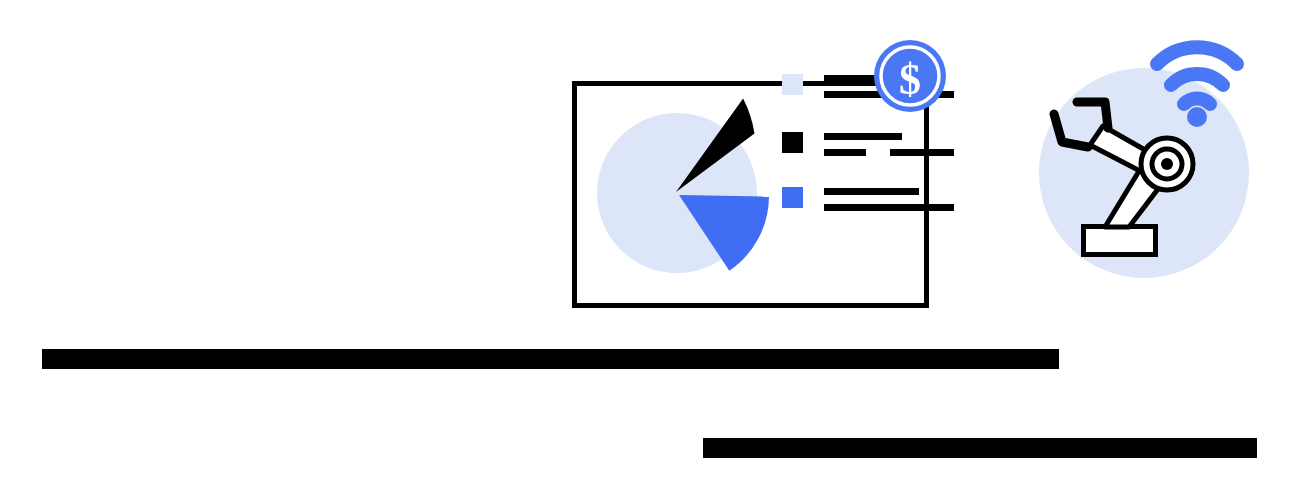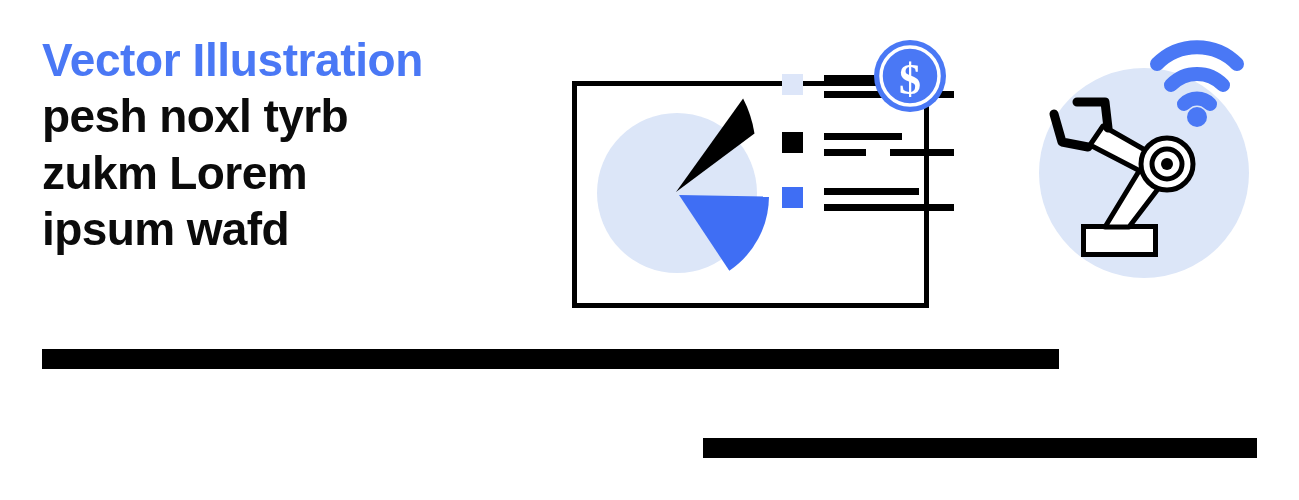--- a/index.html
+++ b/index.html
@@ -85,24 +85,20 @@
     top: 18px;
     width: 250px;
     height: 300px;
   }
 </style>
 </head>
 <body>
 
 <div id="stage">
 
-  <div id="text-block">
-    <h1 id="headline-accent">Vector Illustration</h1>
-    <h2 id="headline-main">pesh noxl tyrb zukm Lorem ipsum wafd</h2>
-  </div>
 
   <div id="chart-illustration">
     <svg width="420" height="290" viewBox="0 0 420 290" xmlns="http://www.w3.org/2000/svg">
 
       <rect x="14.5" y="55.5" width="352" height="222" fill="#ffffff" stroke="#000000" stroke-width="5"></rect>
 
       <circle cx="117" cy="165" r="80" fill="#dce6f8"></circle>
 
       <path fill="#000000" d="M 116 164 L 183.1 70.6 A 115 115 0 0 1 194.5 105.5 Z"></path>
 

